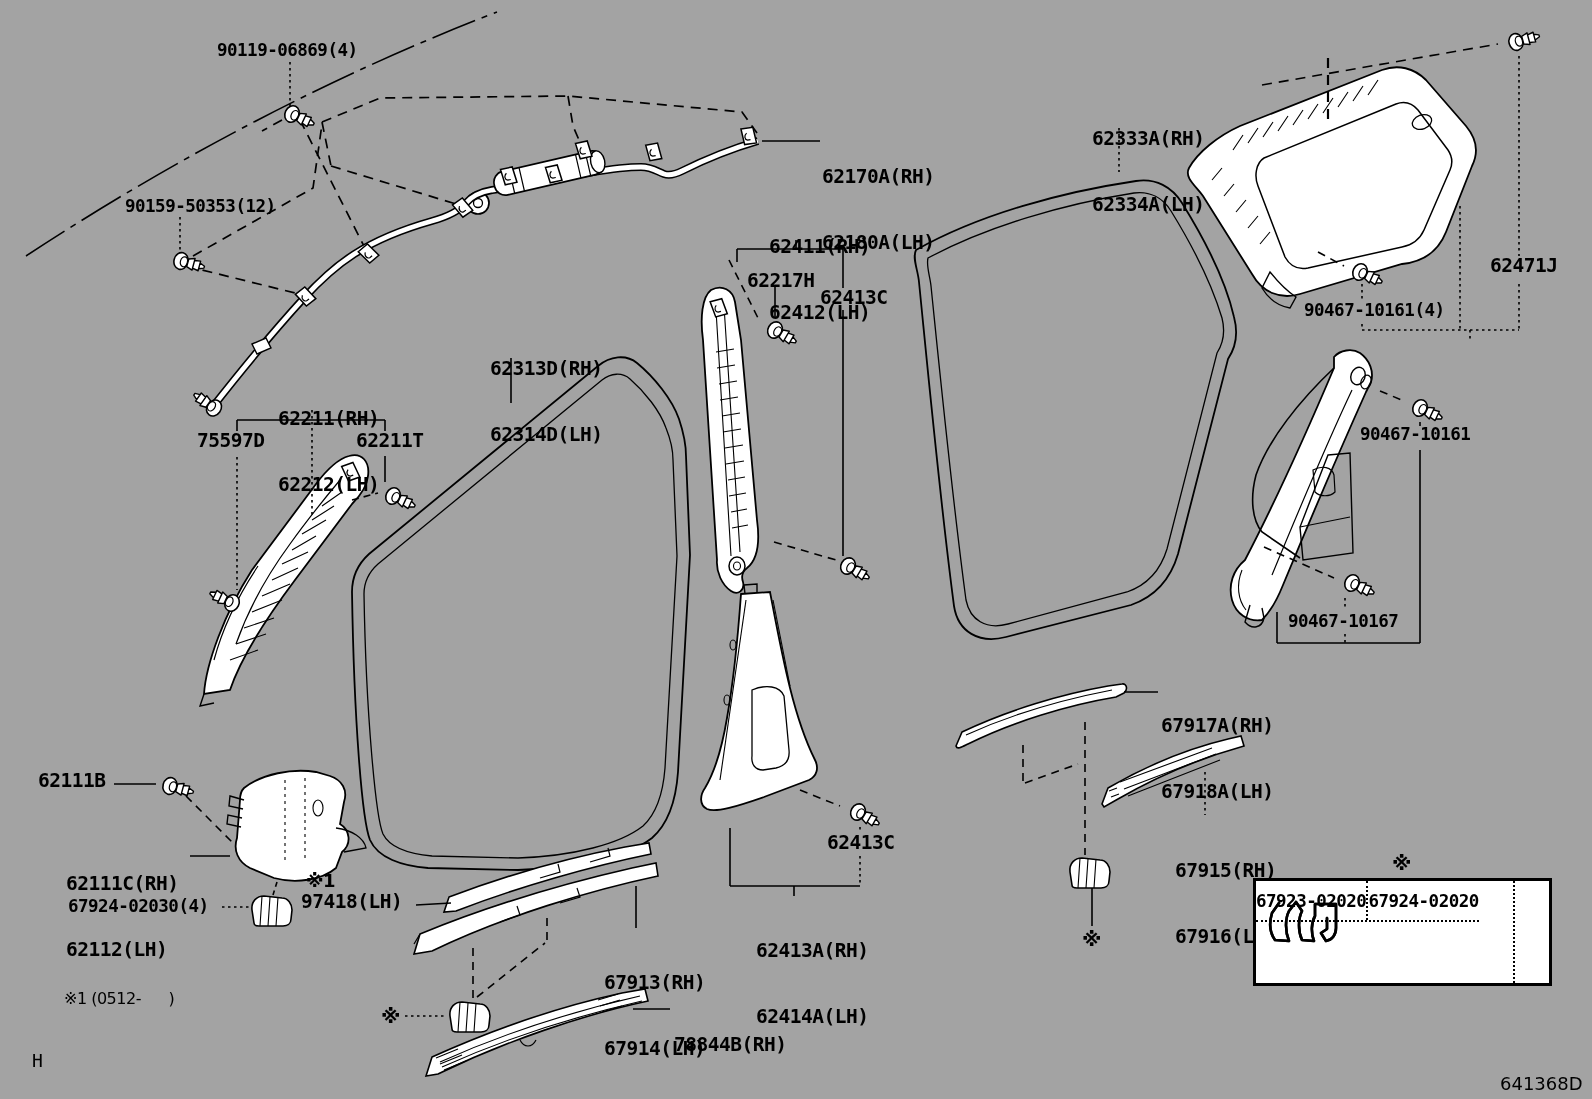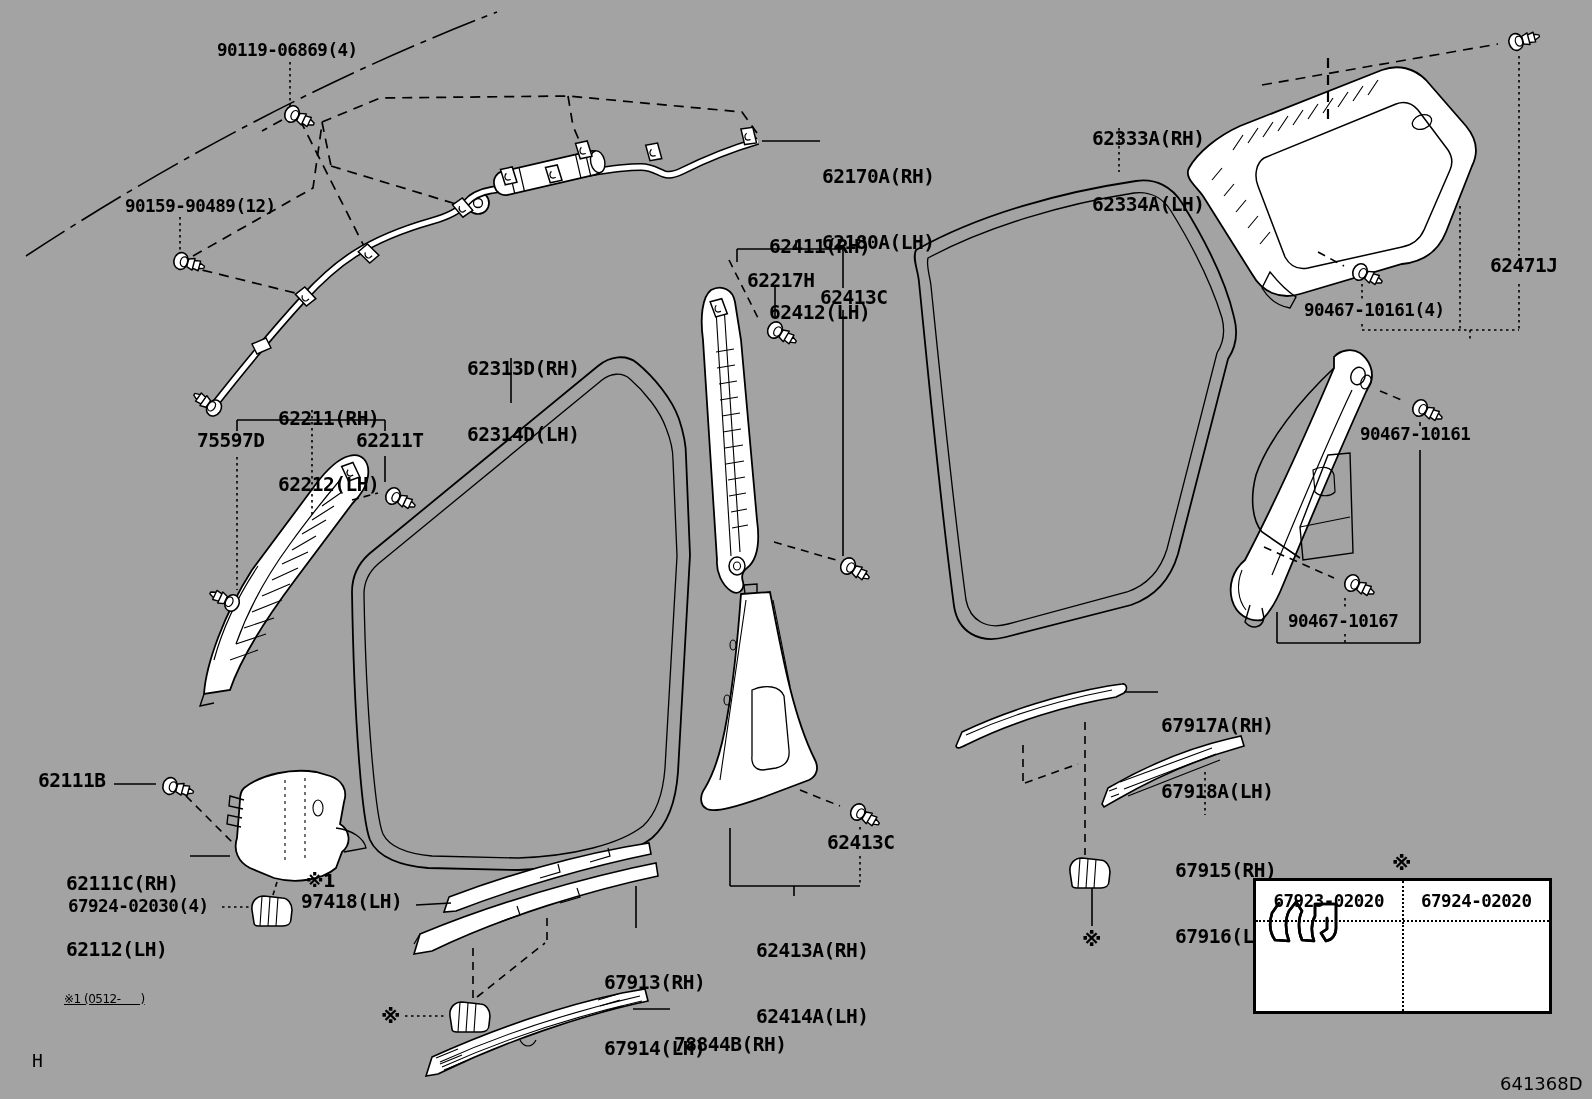--- a/index.html
+++ b/index.html
@@ -2,27 +2,27 @@
 <html><head>
 <meta charset="utf-8">
 <style>
   html,body{margin:0;padding:0;background:#888;}
   .stage{position:relative;width:1592px;height:1099px;background:#a3a3a3;overflow:hidden;
          font-family:"DejaVu Sans Mono",monospace;padding-left:14px;}
   .stage svg{position:absolute;left:0;top:0;}
   .pl{position:absolute;font:bold 19.5px "DejaVu Sans Mono",monospace;color:#000;
       line-height:22px;letter-spacing:-0.5px;white-space:pre;}
   .md{font-size:17.5px;line-height:20px;}
-  .reg{font-weight:normal;font-size:12px;font-family:"DejaVu Sans","DejaVu Sans Mono",sans-serif;text-decoration:underline;}
+  .reg{font-weight:normal;font-size:16px;font-family:"DejaVu Sans","DejaVu Sans Mono",sans-serif;}
   .star{font:bold 20px "DejaVu Sans",sans-serif;}
   .doc{font:normal 18px "DejaVu Sans",sans-serif;letter-spacing:0;}
   .sheet{font:normal 18px "DejaVu Sans Mono",monospace;}
   
-  .ptable{position:absolute;left:1253px;top:878px;width:299px;height:136px;
-          border:3px solid #000;display:flex;flex-direction:column;box-sizing:border-box;background:#fff;}
+  .ptable{position:absolute;left:1253px;top:878px;width:299px;height:108px;
+          border:3px solid #000;display:flex;flex-direction:row;box-sizing:border-box;background:#fff;}
   .pt-head{display:flex;height:39px;border-bottom:2px dotted #000;}
   .pt-head .cell{flex:1;display:flex;align-items:center;justify-content:center;
                  font:bold 17.5px "DejaVu Sans Mono",monospace;letter-spacing:-0.5px;}
   .pt-body{flex:1;display:flex;}
   .pt-body .cell{flex:1;display:flex;align-items:center;justify-content:center;}
   .cdiv{border-right:2px dotted #000;}
 </style>
 </head>
 <body>
 
@@ -237,41 +237,41 @@
     <path d="M 186,796 L 232,842" stroke-dasharray="8,6"></path>
     <path d="M 190,856 L 230,856"></path>
     <path d="M 222,907 L 252,907" stroke-dasharray="2.5,3.5"></path>
     <path d="M 277,882 L 273,895" stroke-dasharray="5,4"></path>
     <path d="M 405,1016 L 446,1016" stroke-dasharray="2.5,3.5"></path>
   </g>
 
 </svg>
 
 <div class="pl md" style="left:217px;top:40px">90119-06869(4)</div>
-<div class="pl md" style="left:125px;top:196px">90159-90489(12)</div>
+<div class="pl md" style="left:125px;top:196px">90159-50353(12)</div>
 
 <div class="pl" style="left:822px;top:122px">
   <div>62170A(RH)</div>
   <div>62180A(LH)</div>
 </div>
 
 <div class="pl" style="left:769px;top:192px">
   <div>62411(RH)</div>
   <div>62412(LH)</div>
 </div>
 
 <div class="pl" style="left:747px;top:270px">62217H</div>
 <div class="pl" style="left:820px;top:287px">62413C</div>
 
 <div class="pl" style="left:1092px;top:84px">
   <div>62333A(RH)</div>
   <div>62334A(LH)</div>
 </div>
 
-<div class="pl" style="left:467px;top:314px">
+<div class="pl" style="left:490px;top:314px">
   <div>62313D(RH)</div>
   <div>62314D(LH)</div>
 </div>
 
 <div class="pl" style="left:278px;top:364px">
   <div>62211(RH)</div>
   <div>62212(LH)</div>
 </div>
 
 <div class="pl" style="left:197px;top:430px">75597D</div>

